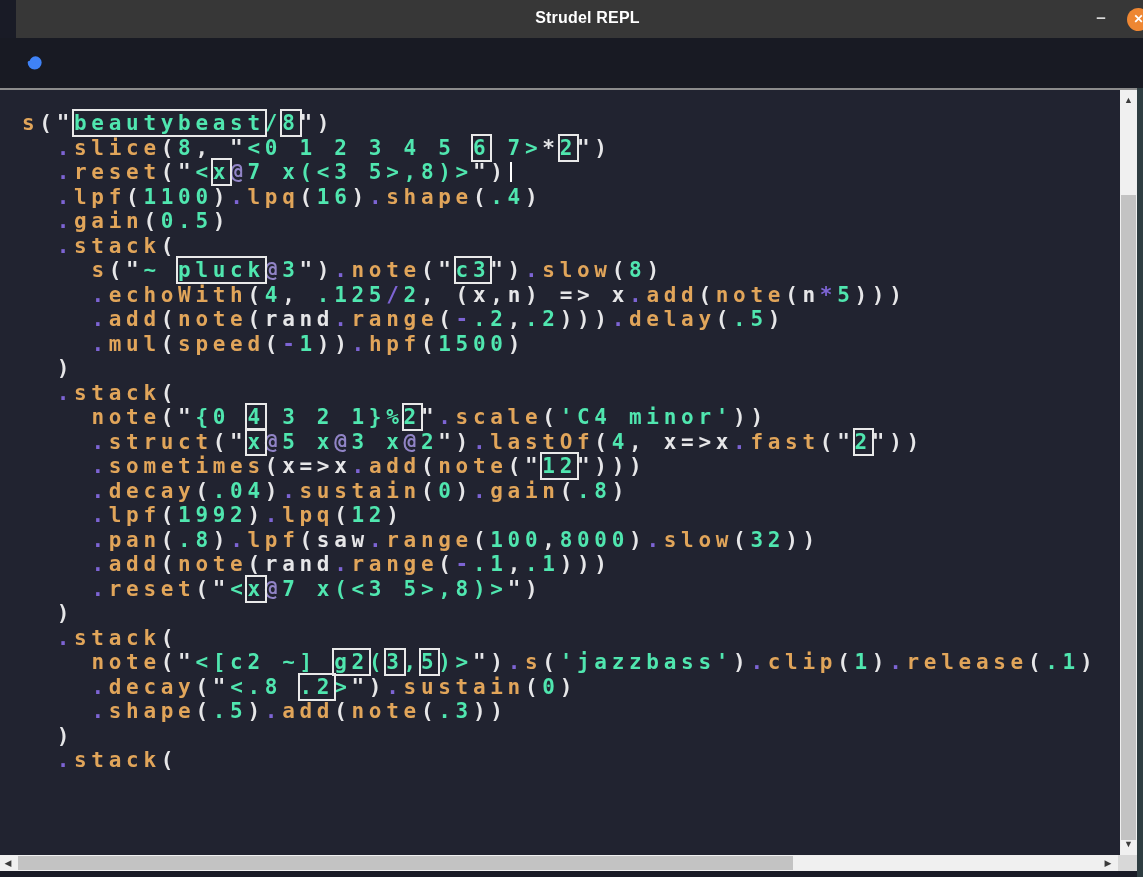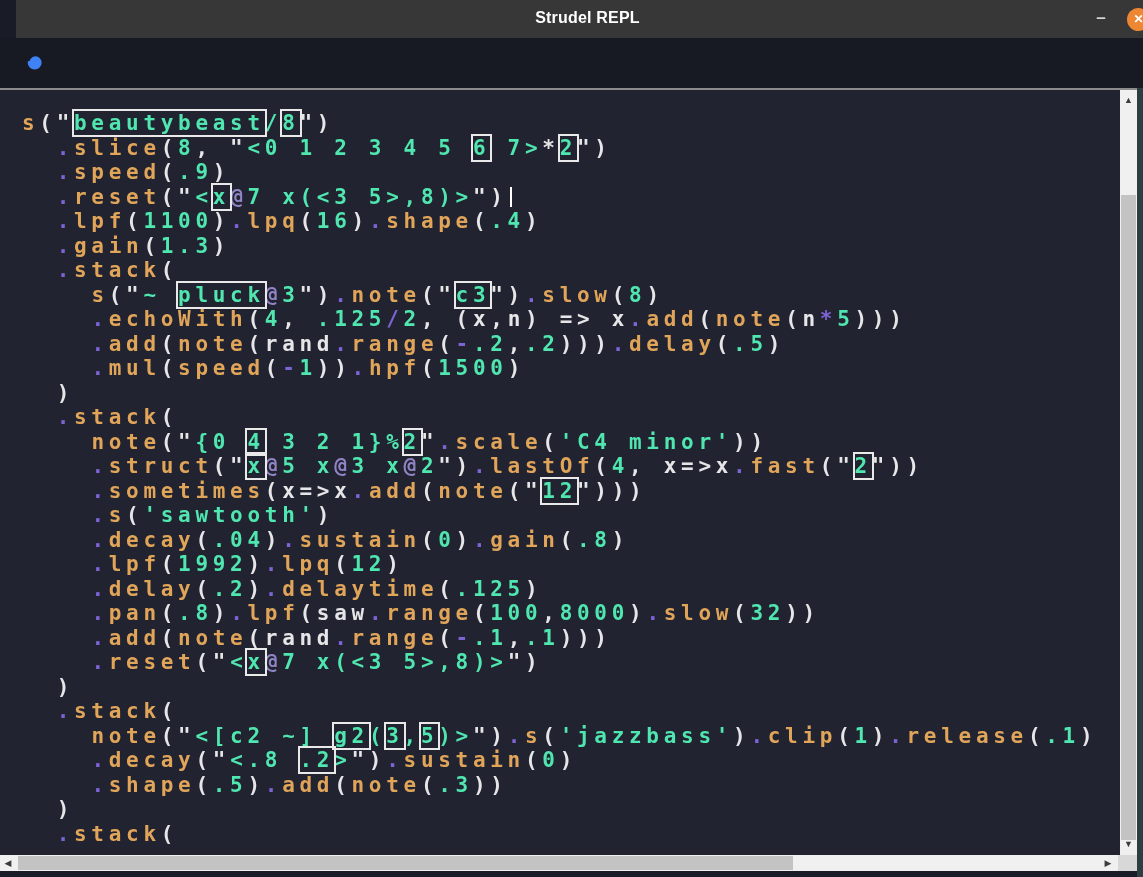--- a/index.html
+++ b/index.html
@@ -75,38 +75,35 @@
     </svg>
   </div>
 
   <div class="editor-wrap">
     <div class="topline"></div>
 
     <div class="code-viewport">
       <div class="code">
           <div class="line"><span class="tok fn">s</span><span class="tok pun">("</span><span class="tok strb">beautybeast</span><span class="tok str">/</span><span class="tok strb">8</span><span class="tok pun">")</span></div>
           <div class="line"><span class="tok pun">  </span><span class="tok dot">.</span><span class="tok fn">slice</span><span class="tok pun">(</span><span class="tok str">8</span><span class="tok pun">, "</span><span class="tok str">&lt;0 1 2 3 4 5 </span><span class="tok strb">6</span><span class="tok str"> 7&gt;</span><span class="tok pun">*</span><span class="tok strb">2</span><span class="tok pun">")</span></div>
-          <div class="line"><span class="tok pun">  </span><span class="tok dot">.</span><span class="tok fn">speed</span><span class="tok pun">(</span><span class="tok str">.9</span><span class="tok pun">)</span></div>
           <div class="line"><span class="tok pun">  </span><span class="tok dot">.</span><span class="tok fn">reset</span><span class="tok pun">("</span><span class="tok str">&lt;</span><span class="tok strb">x</span><span class="tok at">@</span><span class="tok str">7 x(&lt;3 5&gt;,8)&gt;</span><span class="tok pun">")</span><span class="cursor"></span></div>
           <div class="line"><span class="tok pun">  </span><span class="tok dot">.</span><span class="tok fn">lpf</span><span class="tok pun">(</span><span class="tok str">1100</span><span class="tok pun">)</span><span class="tok dot">.</span><span class="tok fn">lpq</span><span class="tok pun">(</span><span class="tok str">16</span><span class="tok pun">)</span><span class="tok dot">.</span><span class="tok fn">shape</span><span class="tok pun">(</span><span class="tok str">.4</span><span class="tok pun">)</span></div>
-          <div class="line"><span class="tok pun">  </span><span class="tok dot">.</span><span class="tok fn">gain</span><span class="tok pun">(</span><span class="tok str">1.3</span><span class="tok pun">)</span></div>
+          <div class="line"><span class="tok pun">  </span><span class="tok dot">.</span><span class="tok fn">gain</span><span class="tok pun">(</span><span class="tok str">0.5</span><span class="tok pun">)</span></div>
           <div class="line"><span class="tok pun">  </span><span class="tok dot">.</span><span class="tok fn">stack</span><span class="tok pun">(</span></div>
           <div class="line"><span class="tok pun">    </span><span class="tok fn">s</span><span class="tok pun">("</span><span class="tok str">~ </span><span class="tok strb">pluck</span><span class="tok at">@</span><span class="tok str">3</span><span class="tok pun">")</span><span class="tok dot">.</span><span class="tok fn">note</span><span class="tok pun">("</span><span class="tok strb">c3</span><span class="tok pun">")</span><span class="tok dot">.</span><span class="tok fn">slow</span><span class="tok pun">(</span><span class="tok str">8</span><span class="tok pun">)</span></div>
           <div class="line"><span class="tok pun">    </span><span class="tok dot">.</span><span class="tok fn">echoWith</span><span class="tok pun">(</span><span class="tok str">4</span><span class="tok pun">, </span><span class="tok str">.125</span><span class="tok op">/</span><span class="tok str">2</span><span class="tok pun">, (</span><span class="tok var">x</span><span class="tok pun">,</span><span class="tok var">n</span><span class="tok pun">) =&gt; </span><span class="tok var">x</span><span class="tok dot">.</span><span class="tok fn">add</span><span class="tok pun">(</span><span class="tok fn">note</span><span class="tok pun">(</span><span class="tok var">n</span><span class="tok op">*</span><span class="tok str">5</span><span class="tok pun">)))</span></div>
           <div class="line"><span class="tok pun">    </span><span class="tok dot">.</span><span class="tok fn">add</span><span class="tok pun">(</span><span class="tok fn">note</span><span class="tok pun">(</span><span class="tok var">rand</span><span class="tok dot">.</span><span class="tok fn">range</span><span class="tok pun">(</span><span class="tok op">-</span><span class="tok str">.2</span><span class="tok pun">,</span><span class="tok str">.2</span><span class="tok pun">)))</span><span class="tok dot">.</span><span class="tok fn">delay</span><span class="tok pun">(</span><span class="tok str">.5</span><span class="tok pun">)</span></div>
           <div class="line"><span class="tok pun">    </span><span class="tok dot">.</span><span class="tok fn">mul</span><span class="tok pun">(</span><span class="tok fn">speed</span><span class="tok pun">(</span><span class="tok op">-</span><span class="tok str">1</span><span class="tok pun">))</span><span class="tok dot">.</span><span class="tok fn">hpf</span><span class="tok pun">(</span><span class="tok str">1500</span><span class="tok pun">)</span></div>
           <div class="line"><span class="tok pun">  )</span></div>
           <div class="line"><span class="tok pun">  </span><span class="tok dot">.</span><span class="tok fn">stack</span><span class="tok pun">(</span></div>
           <div class="line"><span class="tok pun">    </span><span class="tok fn">note</span><span class="tok pun">("</span><span class="tok str">{0 </span><span class="tok strb">4</span><span class="tok str"> 3 2 1}%</span><span class="tok strb">2</span><span class="tok pun">"</span><span class="tok dot">.</span><span class="tok fn">scale</span><span class="tok pun">(</span><span class="tok str">'C4 minor'</span><span class="tok pun">))</span></div>
           <div class="line"><span class="tok pun">    </span><span class="tok dot">.</span><span class="tok fn">struct</span><span class="tok pun">("</span><span class="tok strb">x</span><span class="tok at">@</span><span class="tok str">5 x</span><span class="tok at">@</span><span class="tok str">3 x</span><span class="tok at">@</span><span class="tok str">2</span><span class="tok pun">")</span><span class="tok dot">.</span><span class="tok fn">lastOf</span><span class="tok pun">(</span><span class="tok str">4</span><span class="tok pun">, </span><span class="tok var">x</span><span class="tok pun">=&gt;</span><span class="tok var">x</span><span class="tok dot">.</span><span class="tok fn">fast</span><span class="tok pun">("</span><span class="tok strb">2</span><span class="tok pun">"))</span></div>
           <div class="line"><span class="tok pun">    </span><span class="tok dot">.</span><span class="tok fn">sometimes</span><span class="tok pun">(</span><span class="tok var">x</span><span class="tok pun">=&gt;</span><span class="tok var">x</span><span class="tok dot">.</span><span class="tok fn">add</span><span class="tok pun">(</span><span class="tok fn">note</span><span class="tok pun">("</span><span class="tok strb">12</span><span class="tok pun">")))</span></div>
-          <div class="line"><span class="tok pun">    </span><span class="tok dot">.</span><span class="tok fn">s</span><span class="tok pun">(</span><span class="tok str">'sawtooth'</span><span class="tok pun">)</span></div>
           <div class="line"><span class="tok pun">    </span><span class="tok dot">.</span><span class="tok fn">decay</span><span class="tok pun">(</span><span class="tok str">.04</span><span class="tok pun">)</span><span class="tok dot">.</span><span class="tok fn">sustain</span><span class="tok pun">(</span><span class="tok str">0</span><span class="tok pun">)</span><span class="tok dot">.</span><span class="tok fn">gain</span><span class="tok pun">(</span><span class="tok str">.8</span><span class="tok pun">)</span></div>
           <div class="line"><span class="tok pun">    </span><span class="tok dot">.</span><span class="tok fn">lpf</span><span class="tok pun">(</span><span class="tok str">1992</span><span class="tok pun">)</span><span class="tok dot">.</span><span class="tok fn">lpq</span><span class="tok pun">(</span><span class="tok str">12</span><span class="tok pun">)</span></div>
-          <div class="line"><span class="tok pun">    </span><span class="tok dot">.</span><span class="tok fn">delay</span><span class="tok pun">(</span><span class="tok str">.2</span><span class="tok pun">)</span><span class="tok dot">.</span><span class="tok fn">delaytime</span><span class="tok pun">(</span><span class="tok str">.125</span><span class="tok pun">)</span></div>
           <div class="line"><span class="tok pun">    </span><span class="tok dot">.</span><span class="tok fn">pan</span><span class="tok pun">(</span><span class="tok str">.8</span><span class="tok pun">)</span><span class="tok dot">.</span><span class="tok fn">lpf</span><span class="tok pun">(</span><span class="tok var">saw</span><span class="tok dot">.</span><span class="tok fn">range</span><span class="tok pun">(</span><span class="tok str">100</span><span class="tok pun">,</span><span class="tok str">8000</span><span class="tok pun">)</span><span class="tok dot">.</span><span class="tok fn">slow</span><span class="tok pun">(</span><span class="tok str">32</span><span class="tok pun">))</span></div>
           <div class="line"><span class="tok pun">    </span><span class="tok dot">.</span><span class="tok fn">add</span><span class="tok pun">(</span><span class="tok fn">note</span><span class="tok pun">(</span><span class="tok var">rand</span><span class="tok dot">.</span><span class="tok fn">range</span><span class="tok pun">(</span><span class="tok op">-</span><span class="tok str">.1</span><span class="tok pun">,</span><span class="tok str">.1</span><span class="tok pun">)))</span></div>
           <div class="line"><span class="tok pun">    </span><span class="tok dot">.</span><span class="tok fn">reset</span><span class="tok pun">("</span><span class="tok str">&lt;</span><span class="tok strb">x</span><span class="tok at">@</span><span class="tok str">7 x(&lt;3 5&gt;,8)&gt;</span><span class="tok pun">")</span></div>
           <div class="line"><span class="tok pun">  )</span></div>
           <div class="line"><span class="tok pun">  </span><span class="tok dot">.</span><span class="tok fn">stack</span><span class="tok pun">(</span></div>
           <div class="line"><span class="tok pun">    </span><span class="tok fn">note</span><span class="tok pun">("</span><span class="tok str">&lt;[c2 ~] </span><span class="tok strb">g2</span><span class="tok str">(</span><span class="tok strb">3</span><span class="tok str">,</span><span class="tok strb">5</span><span class="tok str">)&gt;</span><span class="tok pun">")</span><span class="tok dot">.</span><span class="tok fn">s</span><span class="tok pun">(</span><span class="tok str">'jazzbass'</span><span class="tok pun">)</span><span class="tok dot">.</span><span class="tok fn">clip</span><span class="tok pun">(</span><span class="tok str">1</span><span class="tok pun">)</span><span class="tok dot">.</span><span class="tok fn">release</span><span class="tok pun">(</span><span class="tok str">.1</span><span class="tok pun">)</span></div>
           <div class="line"><span class="tok pun">    </span><span class="tok dot">.</span><span class="tok fn">decay</span><span class="tok pun">("</span><span class="tok str">&lt;.8 </span><span class="tok strb">.2</span><span class="tok str">&gt;</span><span class="tok pun">")</span><span class="tok dot">.</span><span class="tok fn">sustain</span><span class="tok pun">(</span><span class="tok str">0</span><span class="tok pun">)</span></div>
           <div class="line"><span class="tok pun">    </span><span class="tok dot">.</span><span class="tok fn">shape</span><span class="tok pun">(</span><span class="tok str">.5</span><span class="tok pun">)</span><span class="tok dot">.</span><span class="tok fn">add</span><span class="tok pun">(</span><span class="tok fn">note</span><span class="tok pun">(</span><span class="tok str">.3</span><span class="tok pun">))</span></div>
           <div class="line"><span class="tok pun">  )</span></div>
           <div class="line"><span class="tok pun">  </span><span class="tok dot">.</span><span class="tok fn">stack</span><span class="tok pun">(</span></div>

